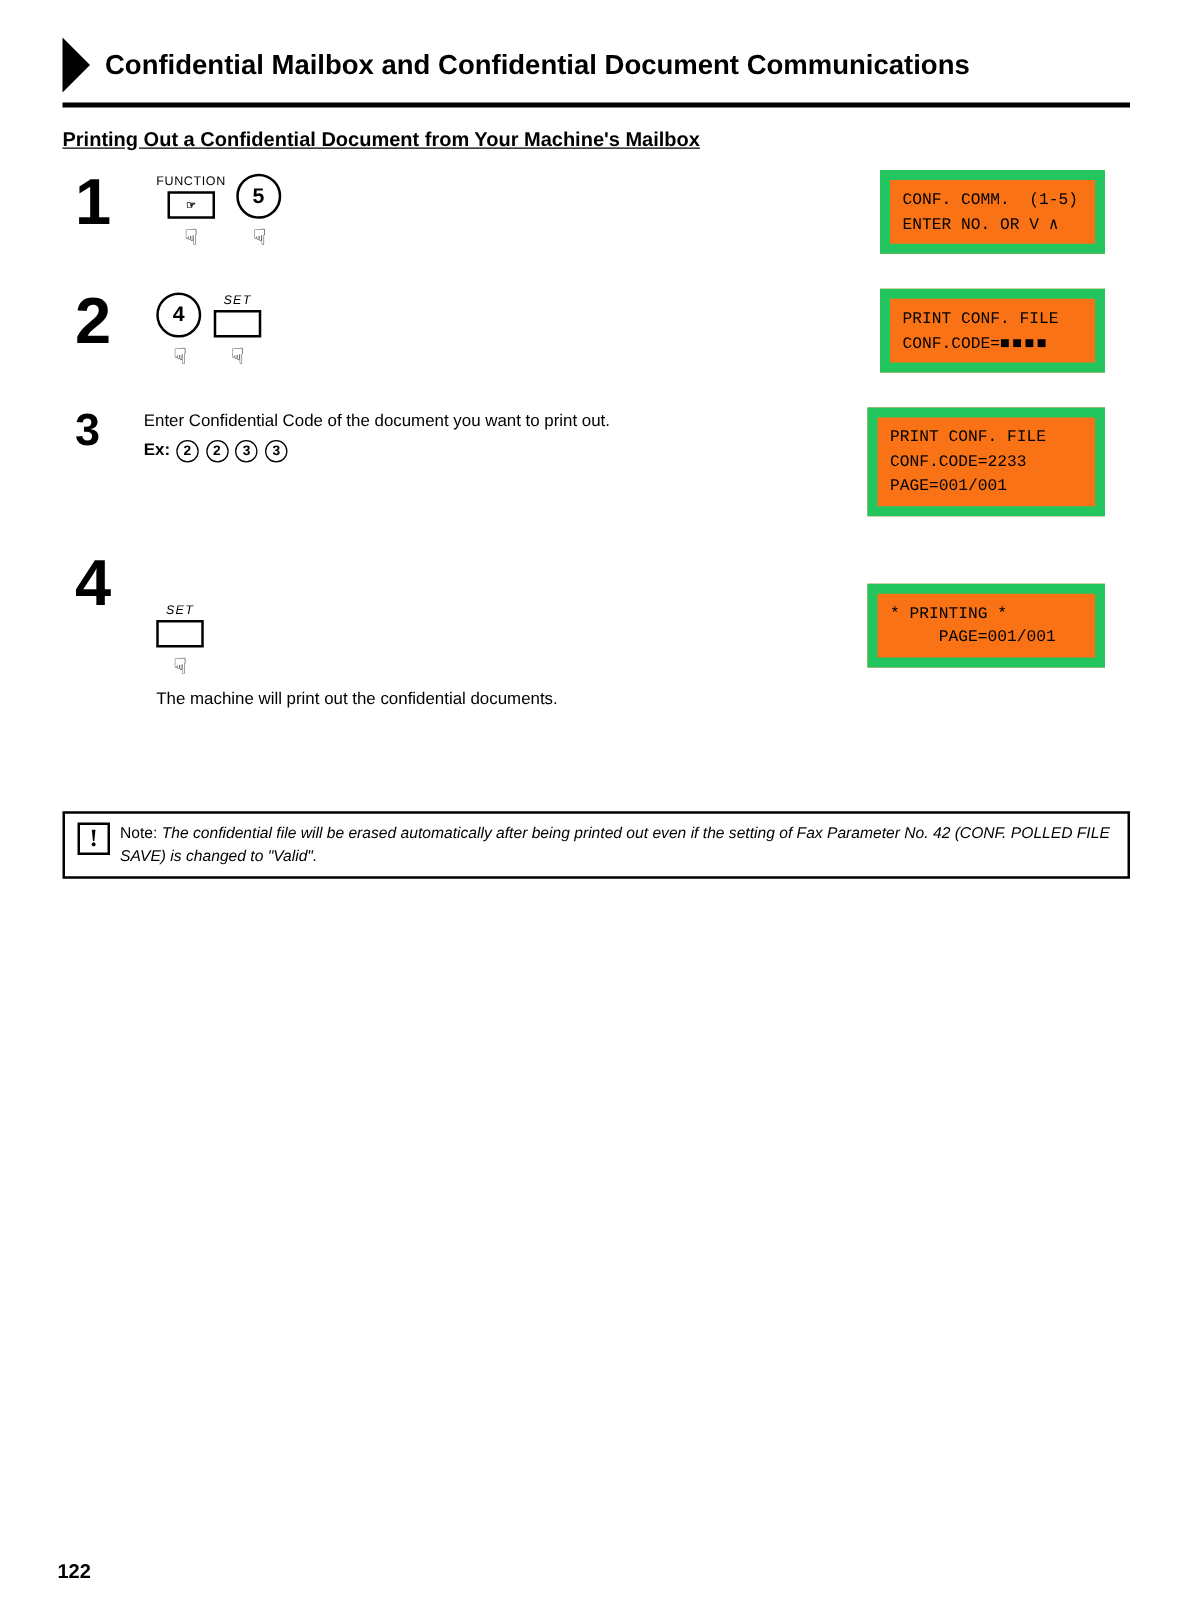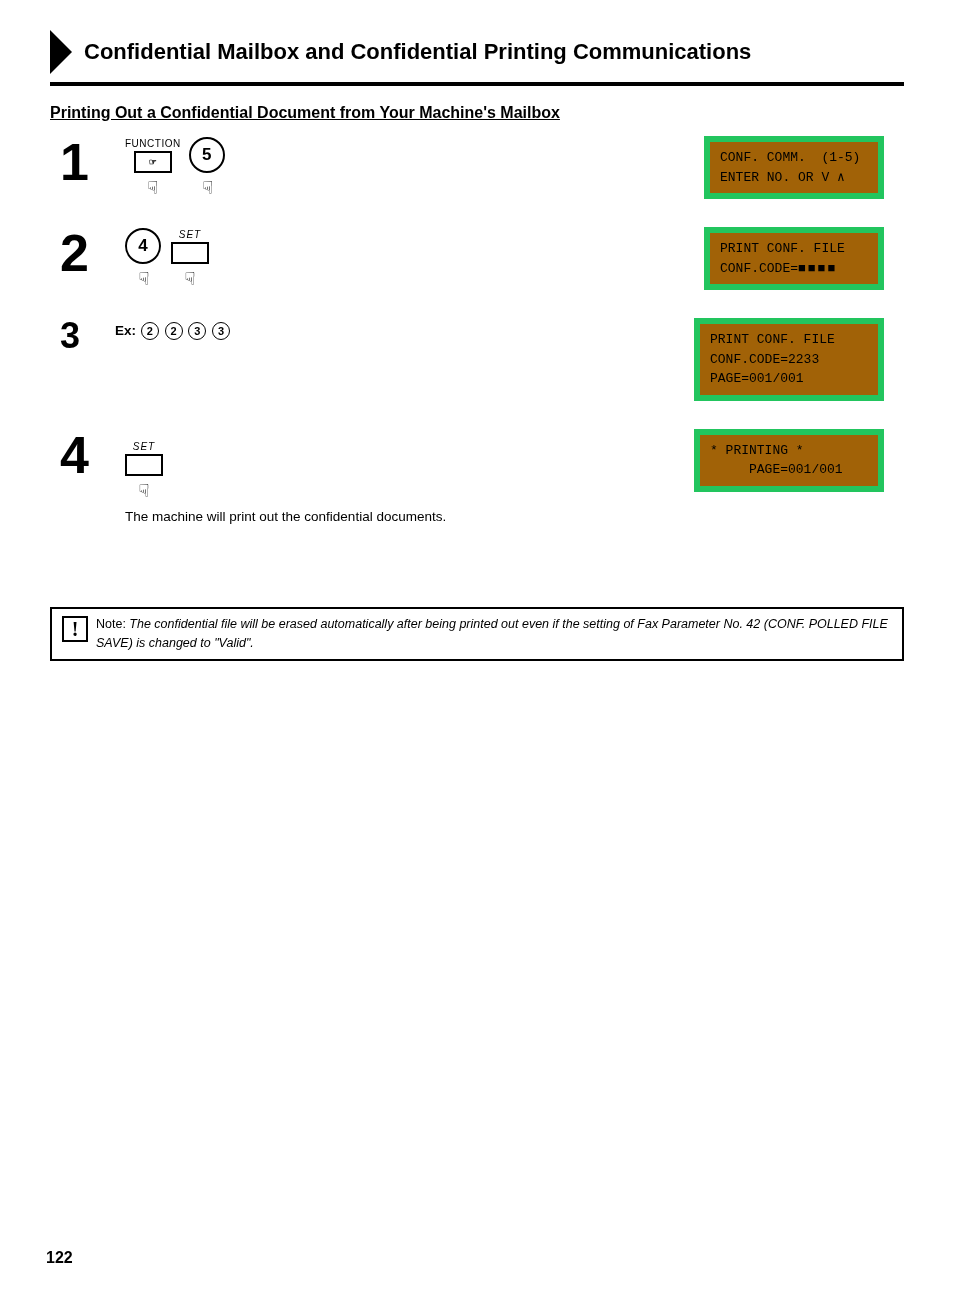--- a/index.html
+++ b/index.html
@@ -85,22 +85,22 @@
     }
 
     .step-content {
       display: flex;
       align-items: center;
       flex: 1;
     }
 
     
     .lcd-box {
-      border: 6px solid #22c55e;
-      background: #a16207;
+      border: 8px solid #22c55e;
+      background: #f97316;
       font-family: 'Courier New', Courier, monospace;
       font-size: 13px;
       padding: 6px 10px;
       min-width: 180px;
       line-height: 1.5;
       margin-left: auto;
       margin-right: 20px;
     }
     .lcd-box .lcd-line {
       display: block;
@@ -239,21 +239,21 @@
       align-items: center;
     }
   </style>
 </head>
 <body>
 
 <div class="page">
 
   <div class="header-section">
     <div class="header-arrow"></div>
-    <span class="header-title">Confidential Mailbox and Confidential Printing Communications</span>
+    <span class="header-title">Confidential Mailbox and Confidential Document Communications</span>
   </div>
 
   <div class="section-title">Printing Out a Confidential Document from Your Machine's Mailbox</div>
 
 
   <div class="steps-container">
 
     <div class="step-row">
       <div class="step-number">1</div>
       <div class="step-content">
@@ -301,20 +301,21 @@
           <span class="lcd-line">PRINT CONF. FILE</span>
           <span class="lcd-line">CONF.CODE=<span style="letter-spacing:2px;">■■■■</span></span>
         </div>
       </div>
     </div>
 
     <div class="step-row" style="align-items: flex-start;">
       <div class="step-number small" style="font-size:36px; padding-top:0;">3</div>
       <div style="display:flex; flex: 1; align-items: flex-start;">
         <div style="flex:1; padding-right: 20px;">
+          <div class="step-text">Enter Confidential Code of the document you want to print out.</div>
           <div class="step-ex">
             <span>Ex: </span>
             <span class="circled">2</span>
             <span class="circled">2</span>
             <span class="circled">3</span>
             <span class="circled">3</span>
           </div>
         </div>
 
         <div class="lcd-box" style="margin-right:20px; margin-top: 0; min-width:190px;">
@@ -331,21 +332,21 @@
         <div style="display:flex; align-items: flex-end;">
           <div class="icons-group">
 
             <div class="icon-with-label">
               <span class="set-label">SET</span>
               <div class="btn-rect"></div>
               <span class="hand-icon">☟</span>
             </div>
           </div>
 
-          <div class="lcd-box" style="margin-bottom: 10px; min-width:190px;">
+          <div class="lcd-box" style="margin-bottom: 10px; min-width:190px;margin-top:26px;">
             <span class="lcd-line">* PRINTING *</span>
             <span class="lcd-line">     PAGE=001/001</span>
           </div>
         </div>
         <div class="step-text" style="margin-top: 4px;">The machine will print out the confidential documents.</div>
       </div>
     </div>
 
   </div>
 

